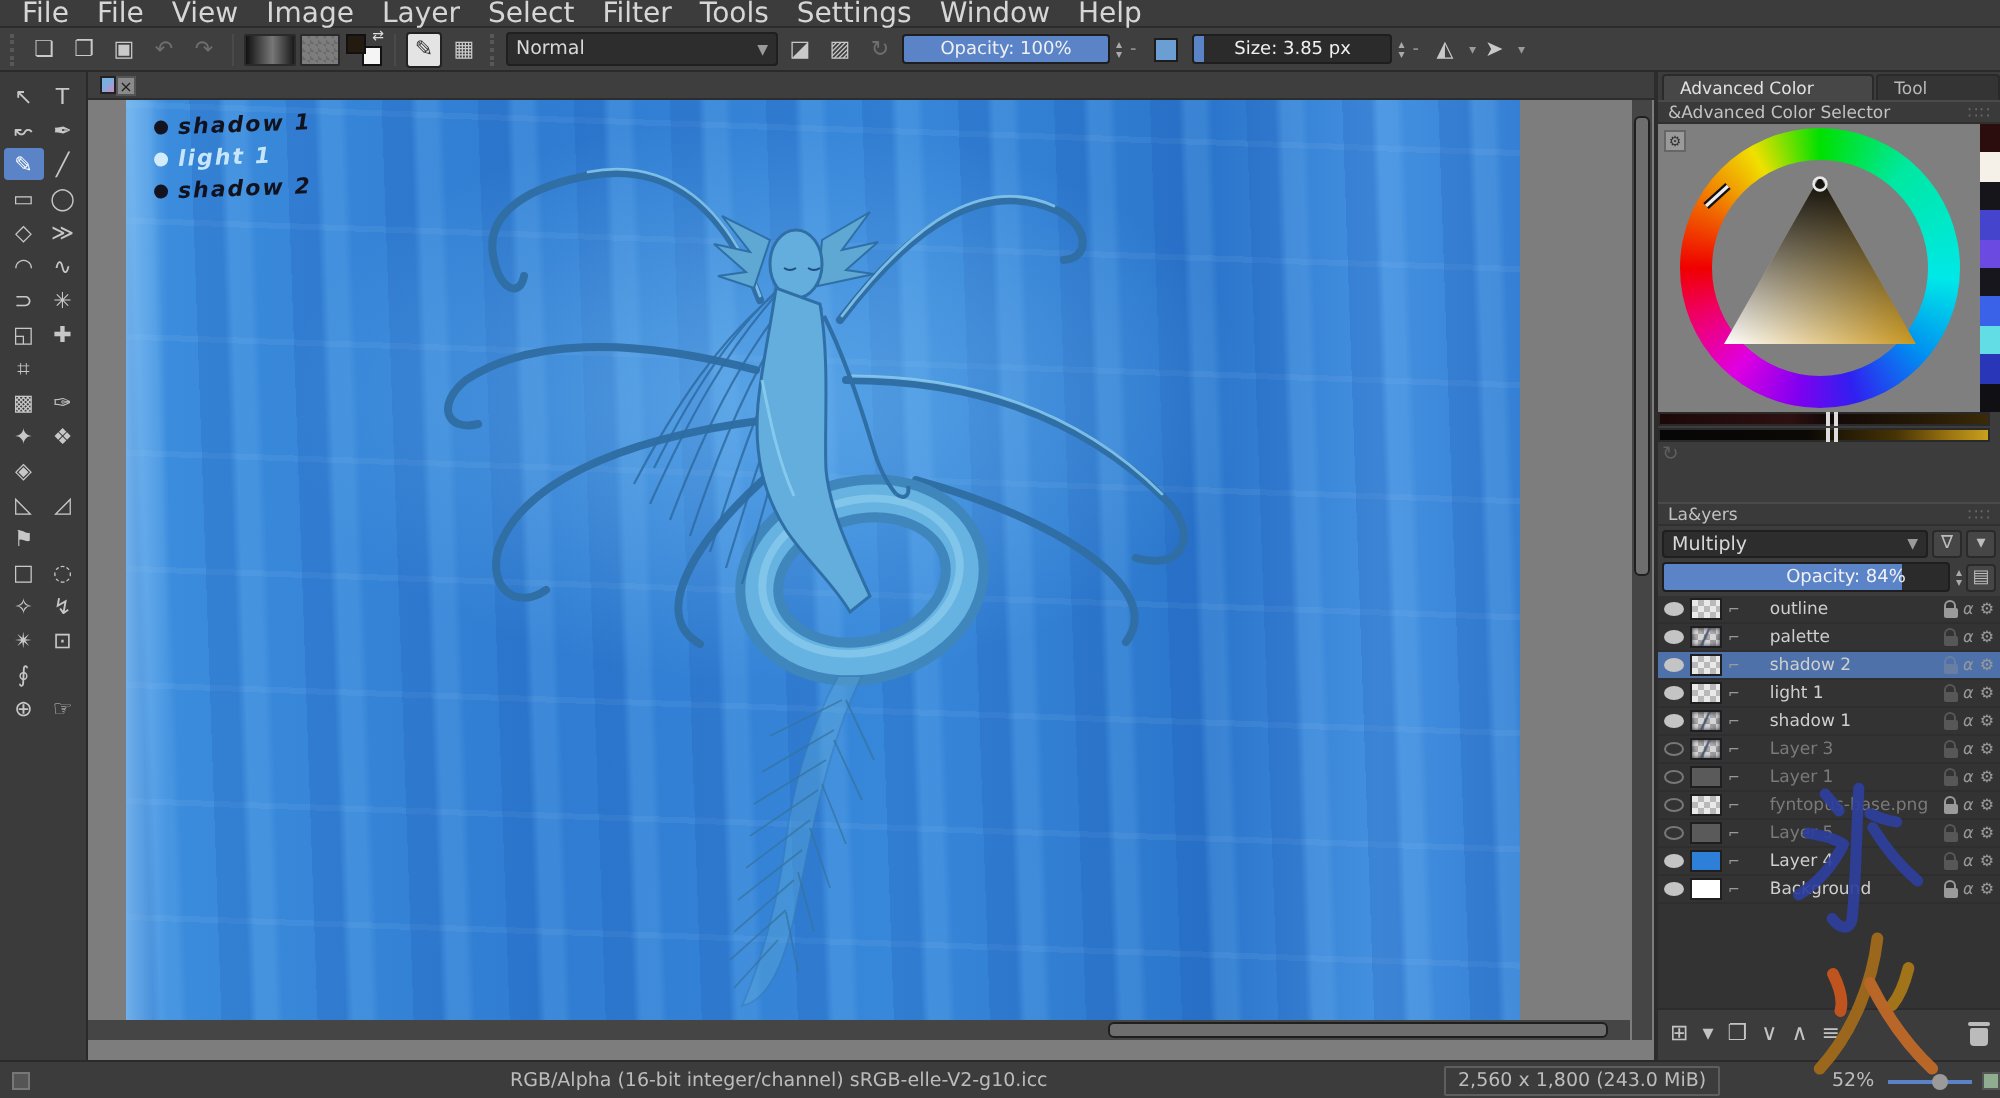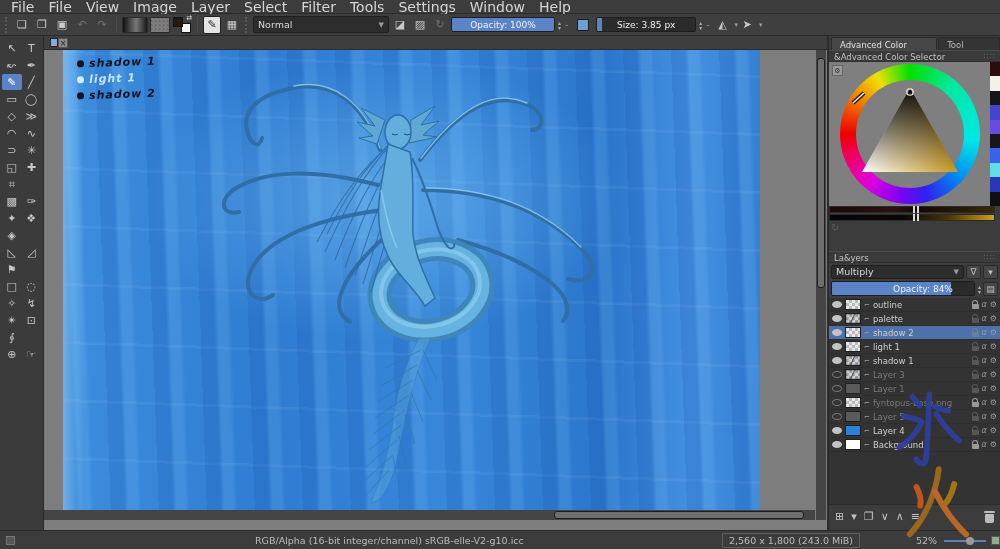--- a/index.html
+++ b/index.html
@@ -107,21 +107,21 @@
   #shade-strips { position:absolute; top:170px; left:0; width:166px; height:16px; }
   .strip { position:relative; height:7px; margin-bottom:1px; border:1px solid #2a2a2a; }
   #strip-a { background:linear-gradient(to right,#1c0808,#2e1010 40%,#120808 52%,#241806 78%,#3a2a08 100%); }
   #strip-b { background:linear-gradient(to right,#060606 0%,#0b0905 45%,#473305 72%,#9a7410 88%,#c9a01c 100%); }
   .strip .mark { position:absolute; left:83px; top:-1px; bottom:-1px; width:6px;
     border-left:2px solid #ddd; border-right:2px solid #ddd; }
   #refresh-row { position:absolute; top:186px; left:2px; font-size:10px; color:#5e5e5e; }
 
   #layers-tabs { top:201px; }
   #layers-title { top:215px; }
-  #blend-row { position:absolute; top:228px; left:2px; right:2px; height:15px; display:flex; align-items:center; gap:2px; }
+  #blend-row { position:absolute; top:228px; left:2px; right:2px; height:15px; display:flex; align-items:flex-end; gap:2px; }
   #layer-blend-combo { flex:1; justify-content:space-between; height:14px; }
   .mini-btn { width:15px; height:14px; background:#464646; border:1px solid #2a2a2a; border-radius:2px;
     color:#bdbdbd; font-size:9px; display:flex; align-items:center; justify-content:center; }
   #opacity-row { position:absolute; top:245px; left:2px; right:2px; height:15px; display:flex; align-items:center; gap:2px; }
   #layer-opacity-slider { flex:1; background:#2b2b2b; }
   #layer-opacity-slider::before { content:''; position:absolute; left:0; top:0; bottom:0; width:84%; background:#5b84c8; }
   #layer-opacity-slider span { position:relative;margin-left:40px; }
 
   #layer-list { position:absolute; top:262px; left:0; right:0; height:154px; background:#333333; }
   .lrow { height:14px; display:flex; align-items:center; gap:3px; padding:0 3px; border-bottom:1px solid #2e2e2e;
@@ -135,21 +135,21 @@
       linear-gradient(45deg,#b9b9b9 25%,transparent 25%,transparent 75%,#b9b9b9 75%),
       linear-gradient(45deg,#b9b9b9 25%,#e9e9e9 25%,#e9e9e9 75%,#b9b9b9 75%);
       background-size:6px 6px; background-position:0 0,3px 3px; background-color:#e9e9e9; }
   .t-sketch { box-shadow:inset 0 0 2px #223; background-blend-mode:multiply; }
   .t-sketch::after { content:''; display:block; width:100%; height:100%;
       background:linear-gradient(115deg,transparent 42%,#45506b 48%,transparent 55%); }
   .t-gray { background:#5a5a5a; }
   .t-blue { background:#2e7fd8; }
   .t-white { background:#ffffff; }
   .inherit { font-size:7px; color:#9a9a9a; flex:0 0 auto; }
-  .lname { flex:1; overflow:hidden; white-space:nowrap; }
+  .lname { flex:1; overflow:hidden; white-space:nowrap;margin-left:12px; }
   .lock { position:relative; width:7px; height:5px; background:#9a9a9a; border-radius:1px; flex:0 0 auto; margin-top:3px; }
   .lock::before { content:''; position:absolute; top:-4px; left:0.5px; width:4px; height:4px;
       border:1px solid #9a9a9a; border-bottom:none; border-radius:3px 3px 0 0; }
   .lock.open { opacity:.35; }
   .alpha { font-size:8px; color:#9a9a9a; font-style:italic; flex:0 0 auto; }
   .fx { font-size:8px; color:#9a9a9a; flex:0 0 auto; }
   #layers-empty { position:absolute; top:416px; left:0; right:0; height:52px; background:#333333; }
   #layers-toolbar { position:absolute; top:468px; left:0; right:0; height:24px; background:#3c3c3c;
     border-top:1px solid #2c2c2c; display:flex; align-items:center; gap:4px; padding:0 6px; }
   .lt-btn { font-size:11px; color:#c3c3c3; }

